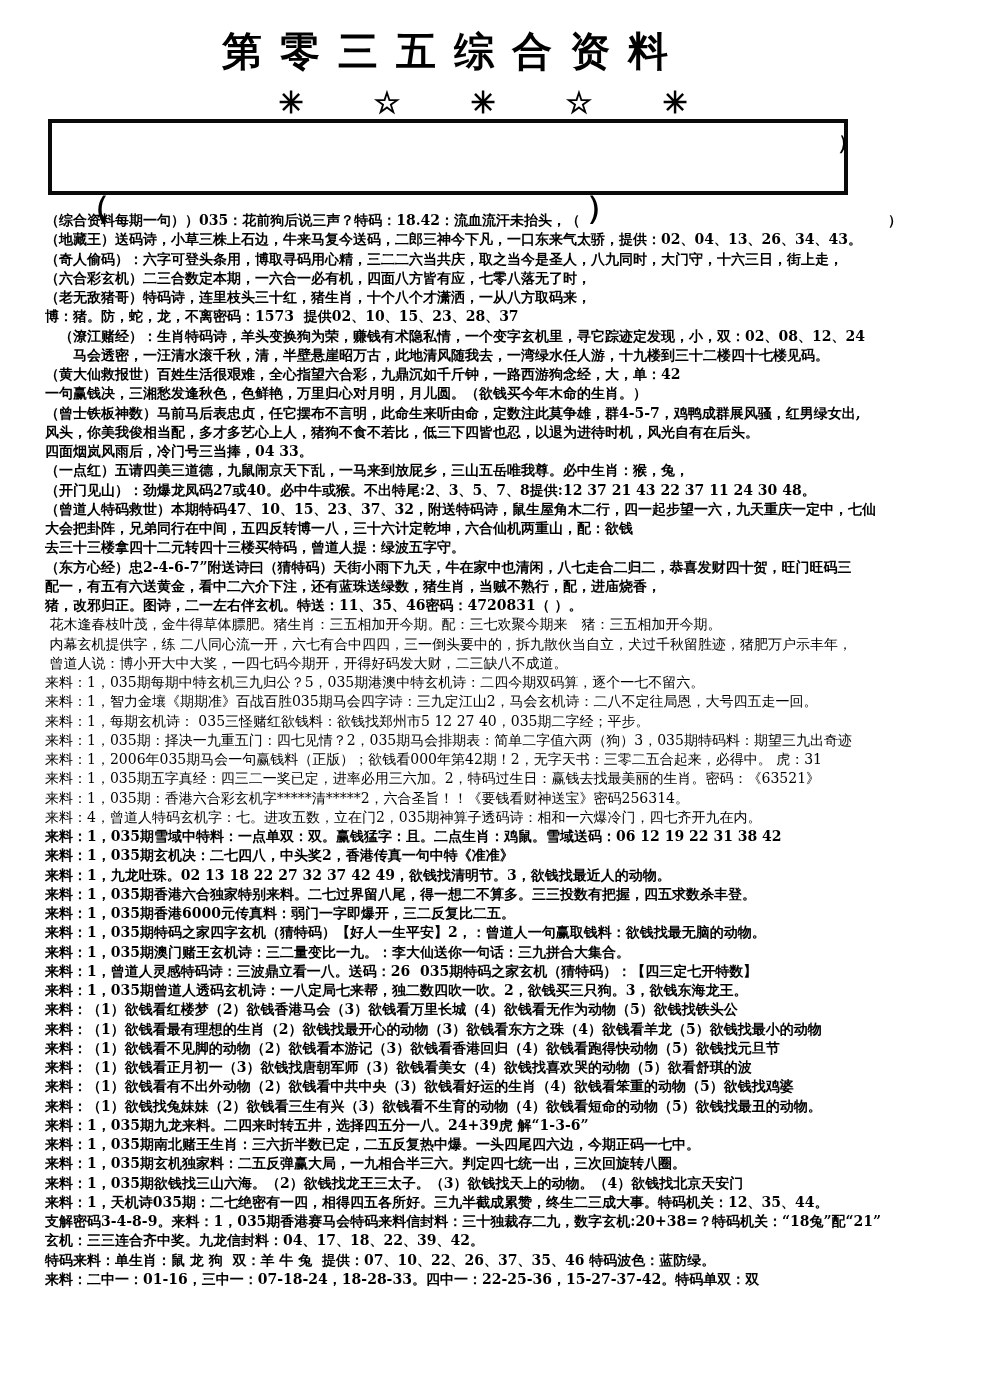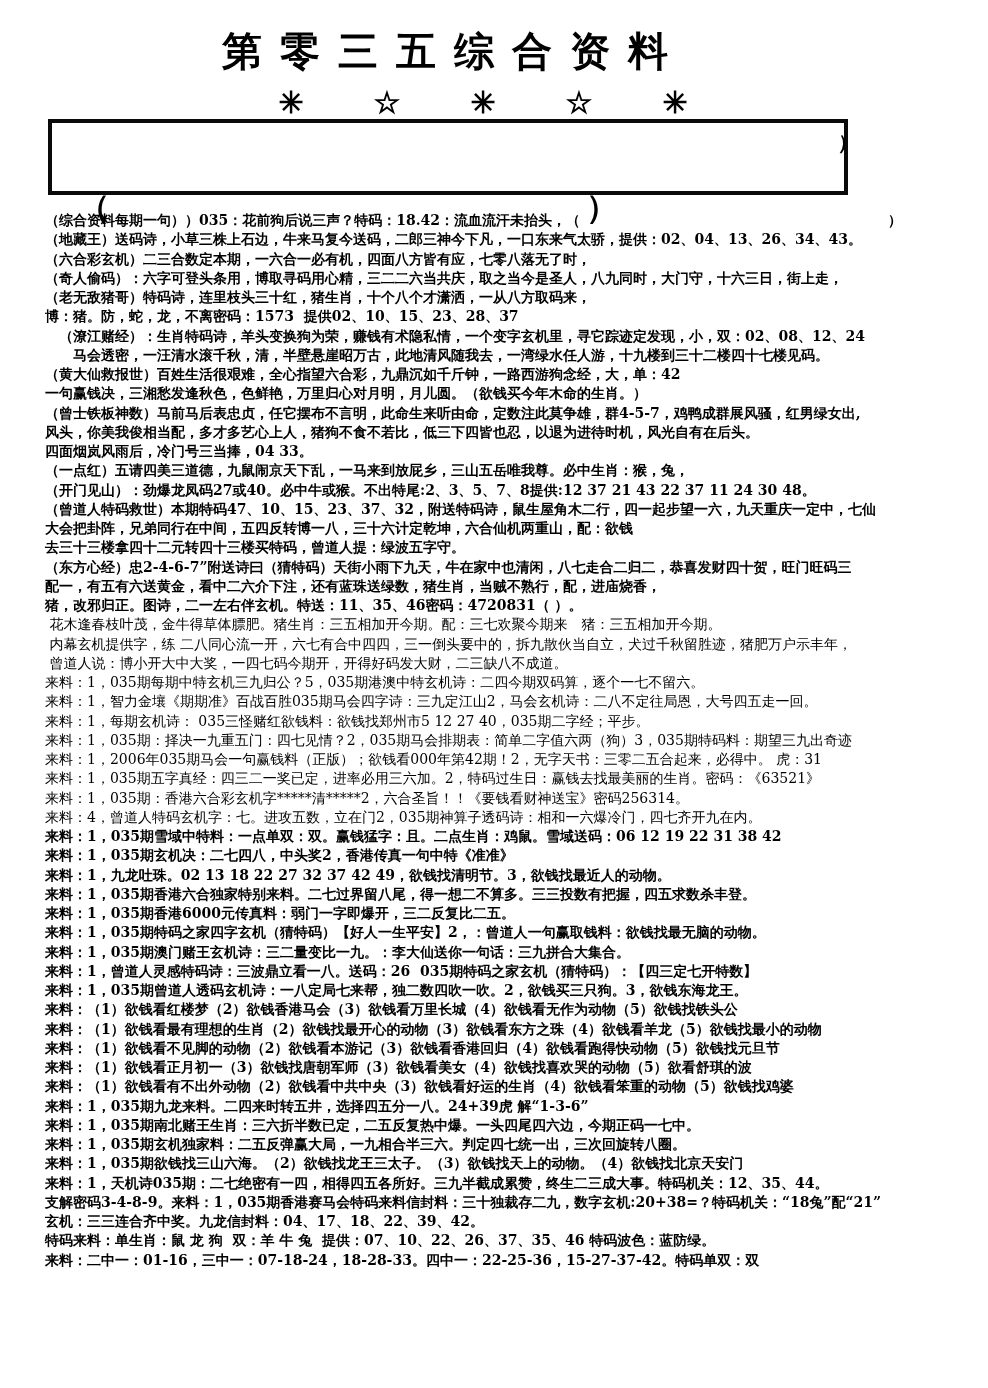--- a/index.html
+++ b/index.html
@@ -49,22 +49,22 @@
 
   <div class="bigbox"></div>
 
   <span class="paren paren-below-left">（</span>
   <span class="paren paren-below-right">）</span>
   <span class="paren paren-edge">）</span>
 
   <div class="lines">
       <div class="line b">（综合资料每期一句））035：花前狗后说三声？特码：18.42：流血流汗未抬头，（　　　　　　　　　　　　　　　　　　　　　　）</div>
       <div class="line b">（地藏王）送码诗，小草三株上石边，牛来马复今送码，二郎三神今下凡，一口东来气太骄，提供：02、04、13、26、34、43。</div>
+      <div class="line b">（奇人偷码）：六字可登头条用，博取寻码用心精，三二二六当共庆，取之当今是圣人，八九同时，大门守，十六三日，街上走，</div>
       <div class="line b">（六合彩玄机）二三合数定本期，一六合一必有机，四面八方皆有应，七零八落无了时，</div>
-      <div class="line b">（奇人偷码）：六字可登头条用，博取寻码用心精，三二二六当共庆，取之当今是圣人，八九同时，大门守，十六三日，街上走，</div>
       <div class="line b">（老无敌猪哥）特码诗，连里枝头三十红，猪生肖，十个八个才潇洒，一从八方取码来，</div>
       <div class="line b">博：猪。防，蛇，龙，不离密码：1573  提供02、10、15、23、28、37</div>
       <div class="line b">　（潦江赌经）：生肖特码诗，羊头变换狗为荣，赚钱有术隐私情，一个变字玄机里，寻它踪迹定发现，小，双：02、08、12、24</div>
       <div class="line b">　　马会透密，一汪清水滚千秋，清，半壁悬崖昭万古，此地清风随我去，一湾绿水任人游，十九楼到三十二楼四十七楼见码。</div>
       <div class="line b">（黄大仙救报世）百姓生活很艰难，全心指望六合彩，九鼎沉如千斤钟，一路西游狗念经，大，单：42</div>
       <div class="line b">一句赢钱决，三湘愁发逢秋色，色鲜艳，万里归心对月明，月儿圆。（欲钱买今年木命的生肖。）</div>
       <div class="line b">（曾士铁板神数）马前马后表忠贞，任它摆布不言明，此命生来听由命，定数注此莫争雄，群4-5-7，鸡鸭成群展风骚，红男绿女出,</div>
       <div class="line b">风头，你美我俊相当配，多才多艺心上人，猪狗不食不若比，低三下四皆也忍，以退为进待时机，风光自有在后头。</div>
       <div class="line b">四面烟岚风雨后，冷门号三当捧，04 33。</div>
       <div class="line b">（一点红）五请四美三道德，九鼠闹京天下乱，一马来到放屁乡，三山五岳唯我尊。必中生肖：猴，兔，</div>
@@ -93,20 +93,21 @@
       <div class="line b">来料：1，035期香港6000元传真料：弱门一字即爆开，三二反复比二五。</div>
       <div class="line b">来料：1，035期特码之家四字玄机（猜特码）【好人一生平安】2，：曾道人一句赢取钱料：欲钱找最无脑的动物。</div>
       <div class="line b">来料：1，035期澳门赌王玄机诗：三二量变比一九。：李大仙送你一句话：三九拼合大集合。</div>
       <div class="line b">来料：1，曾道人灵感特码诗：三波鼎立看一八。送码：26  035期特码之家玄机（猜特码）：【四三定七开特数】</div>
       <div class="line b">来料：1，035期曾道人透码玄机诗：一八定局七来帮，独二数四吹一吹。2，欲钱买三只狗。3，欲钱东海龙王。</div>
       <div class="line b">来料：（1）欲钱看红楼梦（2）欲钱香港马会（3）欲钱看万里长城（4）欲钱看无作为动物（5）欲钱找铁头公</div>
       <div class="line b">来料：（1）欲钱看最有理想的生肖（2）欲钱找最开心的动物（3）欲钱看东方之珠（4）欲钱看羊龙（5）欲钱找最小的动物</div>
       <div class="line b">来料：（1）欲钱看不见脚的动物（2）欲钱看本游记（3）欲钱看香港回归（4）欲钱看跑得快动物（5）欲钱找元旦节</div>
       <div class="line b">来料：（1）欲钱看正月初一（3）欲钱找唐朝军师（3）欲钱看美女（4）欲钱找喜欢哭的动物（5）欲看舒琪的波</div>
       <div class="line b">来料：（1）欲钱看有不出外动物（2）欲钱看中共中央（3）欲钱看好运的生肖（4）欲钱看笨重的动物（5）欲钱找鸡婆</div>
+      <div class="line b">来料：（1）欲钱找兔妹妹（2）欲钱看三生有兴（3）欲钱看不生育的动物（4）欲钱看短命的动物（5）欲钱找最丑的动物。</div>
       <div class="line b">来料：1，035期九龙来料。二四来时转五井，选择四五分一八。24+39虎 解“1-3-6”</div>
       <div class="line b">来料：1，035期南北赌王生肖：三六折半数已定，二五反复热中爆。一头四尾四六边，今期正码一七中。</div>
       <div class="line b">来料：1，035期玄机独家料：二五反弹赢大局，一九相合半三六。判定四七统一出，三次回旋转八圈。</div>
       <div class="line b">来料：1，035期欲钱找三山六海。（2）欲钱找龙王三太子。（3）欲钱找天上的动物。（4）欲钱找北京天安门</div>
       <div class="line b">来料：1，天机诗035期：二七绝密有一四，相得四五各所好。三九半截成累赞，终生二三成大事。特码机关：12、35、44。</div>
       <div class="line b">支解密码3-4-8-9。来料：1，035期香港赛马会特码来料信封料：三十独裁存二九，数字玄机:20+38=？特码机关：“18兔”配“21”</div>
       <div class="line b">玄机：三三连合齐中奖。九龙信封料：04、17、18、22、39、42。</div>
       <div class="line b">特码来料：单生肖：鼠 龙 狗  双：羊 牛 兔  提供：07、10、22、26、37、35、46 特码波色：蓝防绿。</div>
       <div class="line b">来料：二中一：01-16，三中一：07-18-24，18-28-33。四中一：22-25-36，15-27-37-42。特码单双：双</div>
     </div>

